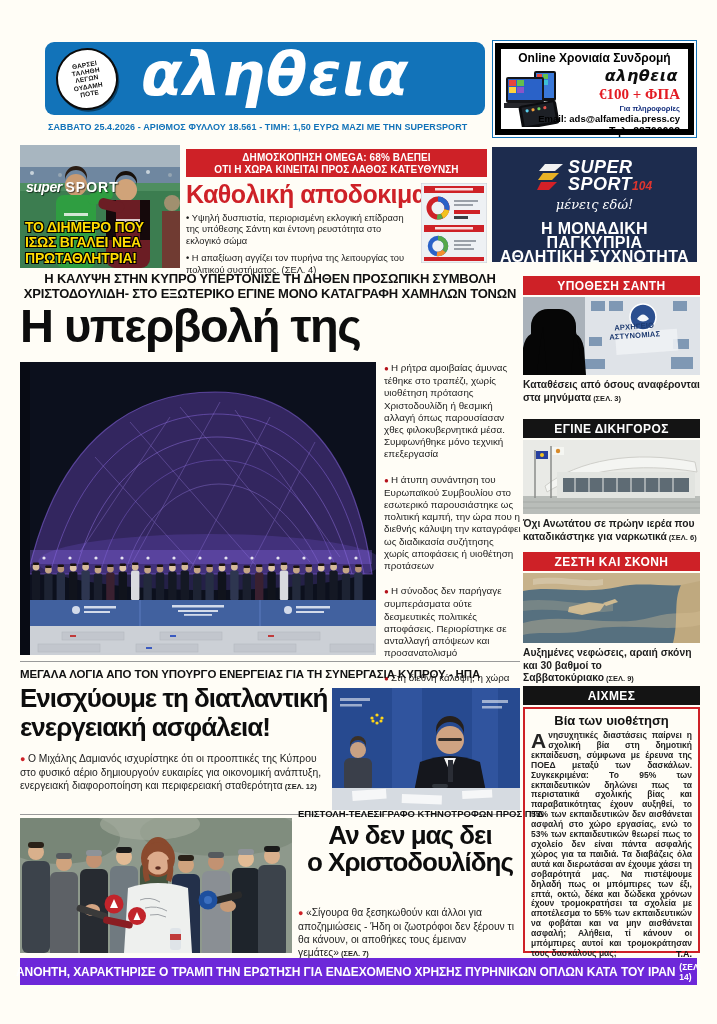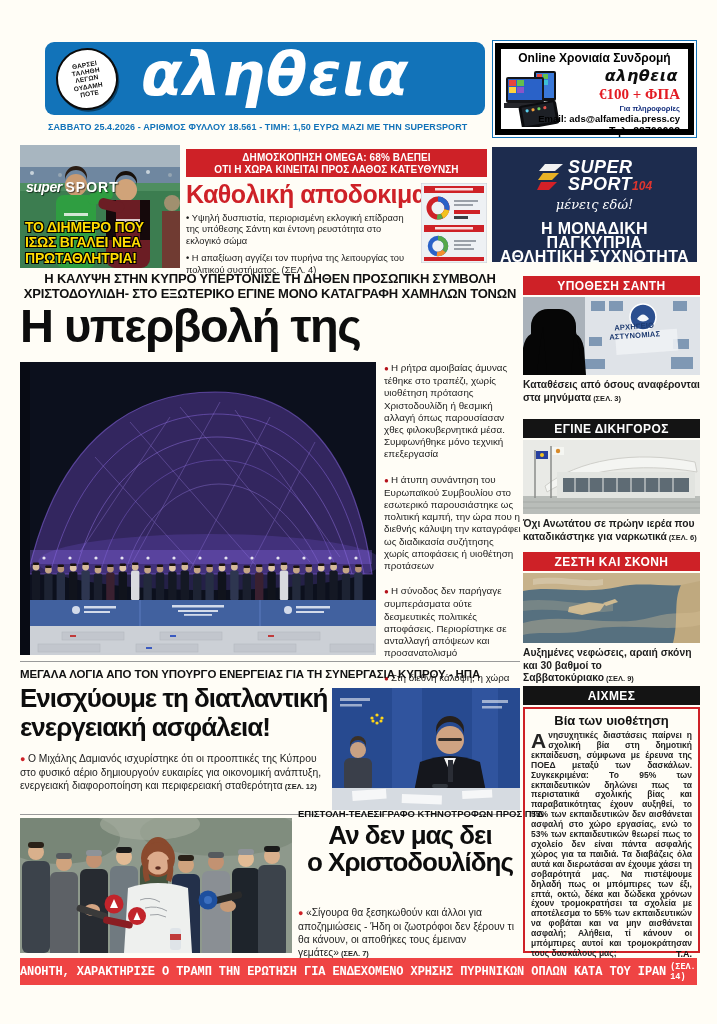--- a/index.html
+++ b/index.html
@@ -95,21 +95,21 @@
 
   
   .farmers-photo{left:20px;top:818px;width:272px;height:135px;}
   .farmers-kicker{left:298px;top:808px;width:224px;text-align:center;font-size:9.5px;font-weight:bold;white-space:nowrap;}
   .farmers-headline{left:298px;top:822px;width:224px;text-align:center;}
   .farmers-headline div{font-size:26px;font-weight:bold;line-height:27px;letter-spacing:-1px;color:#0d0d0d;}
   .farmers-bullet{left:298px;top:906px;width:222px;font-size:10.3px;line-height:13px;color:#222;}
   .farmers-bullet::before{content:"● ";color:#ce2127;font-size:9px;}
 
   
-  .bottom-banner{left:20px;top:958px;width:677px;height:27px;background:#ef4444;display:flex;align-items:center;justify-content:center;font-family:Liberation Mono, monospace;}
+  .bottom-banner{left:20px;top:958px;width:677px;height:27px;background:#6d28d9;display:flex;align-items:center;justify-content:center;}
   .bottom-banner .txt{color:#fff;font-size:12px;font-weight:bold;letter-spacing:-.1px;white-space:nowrap;}
   .bottom-banner .pg{color:#fff;font-size:8.5px;font-weight:bold;margin-left:4px;}
 </style>
 </head>
 <body>
 
 <div class="page">
 
   <div class="abs masthead-box">
     <div class="masthead-logo">

